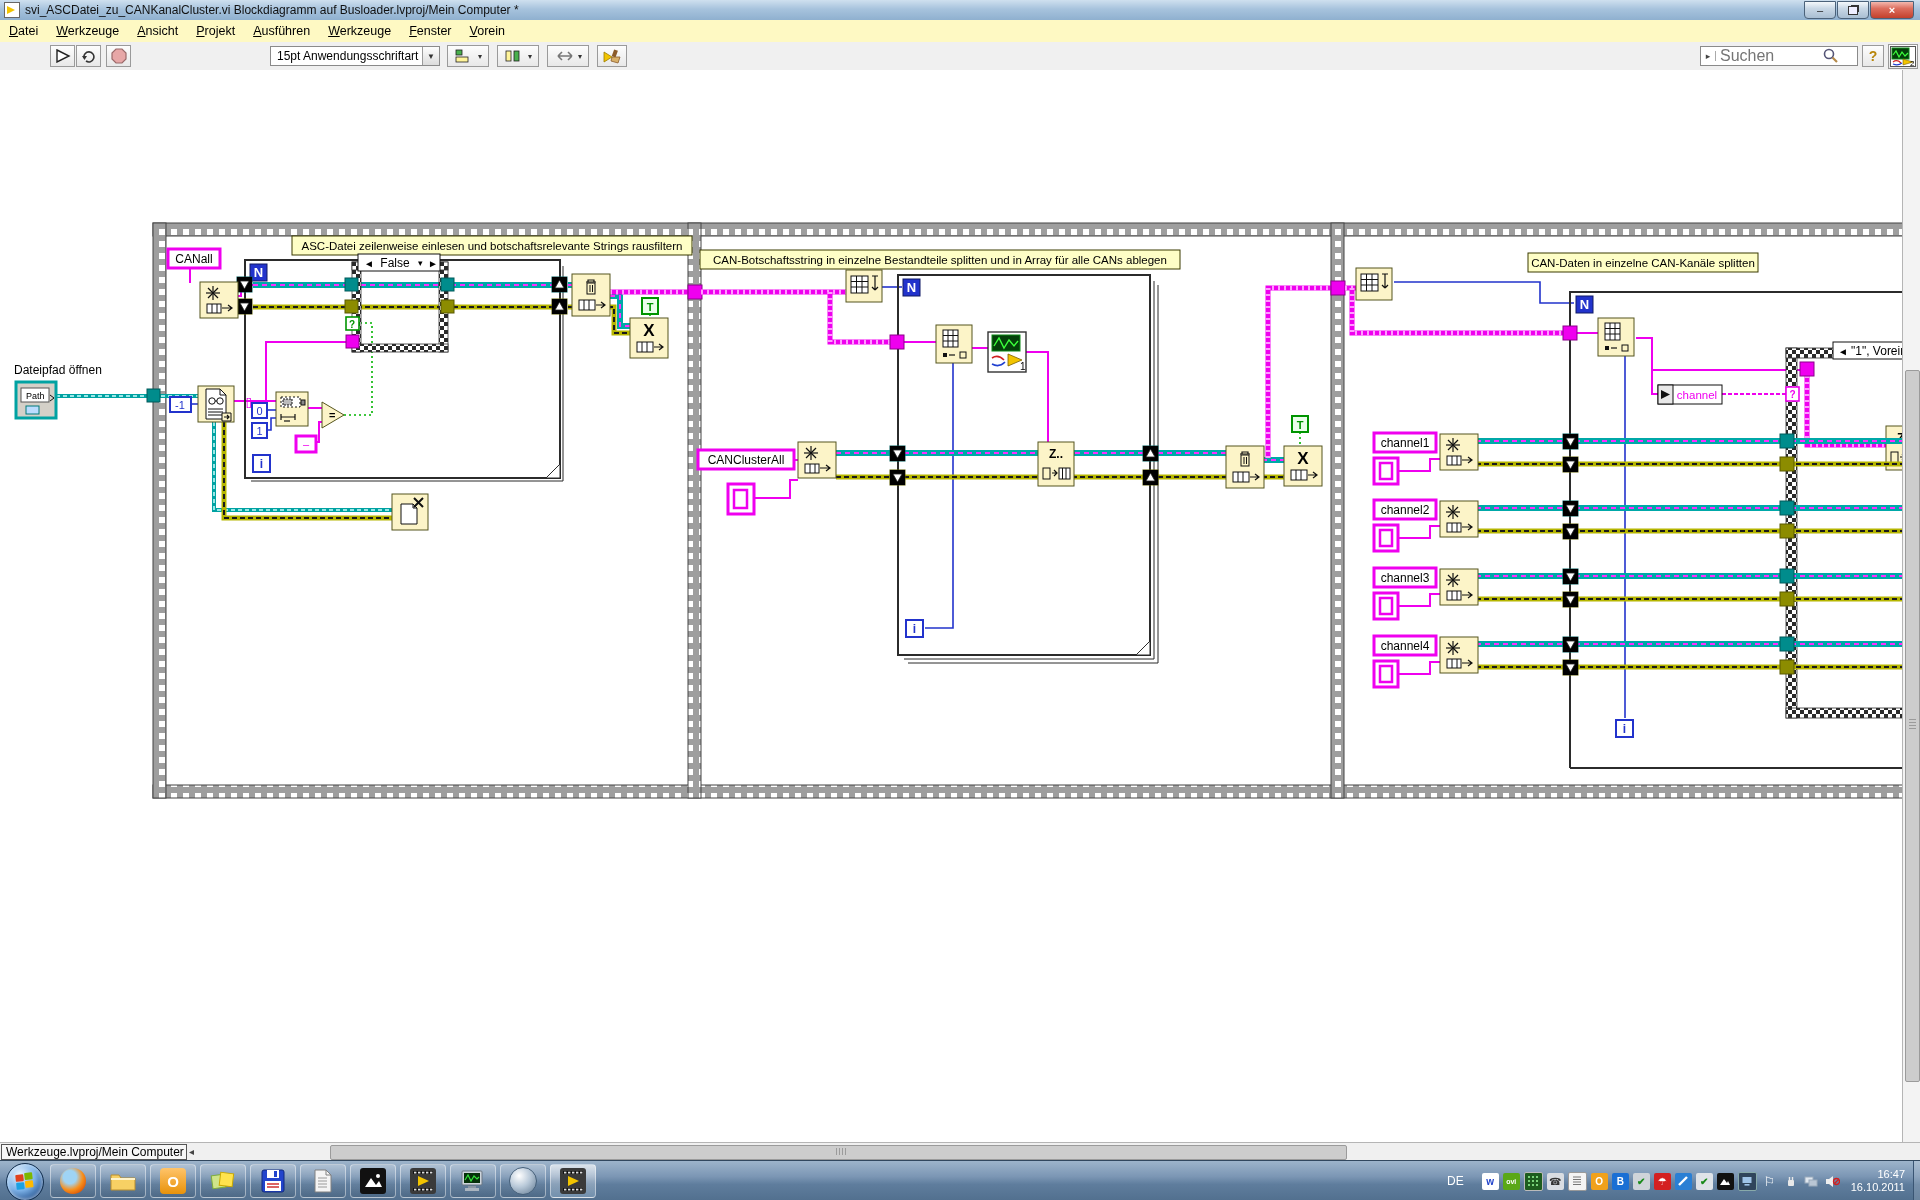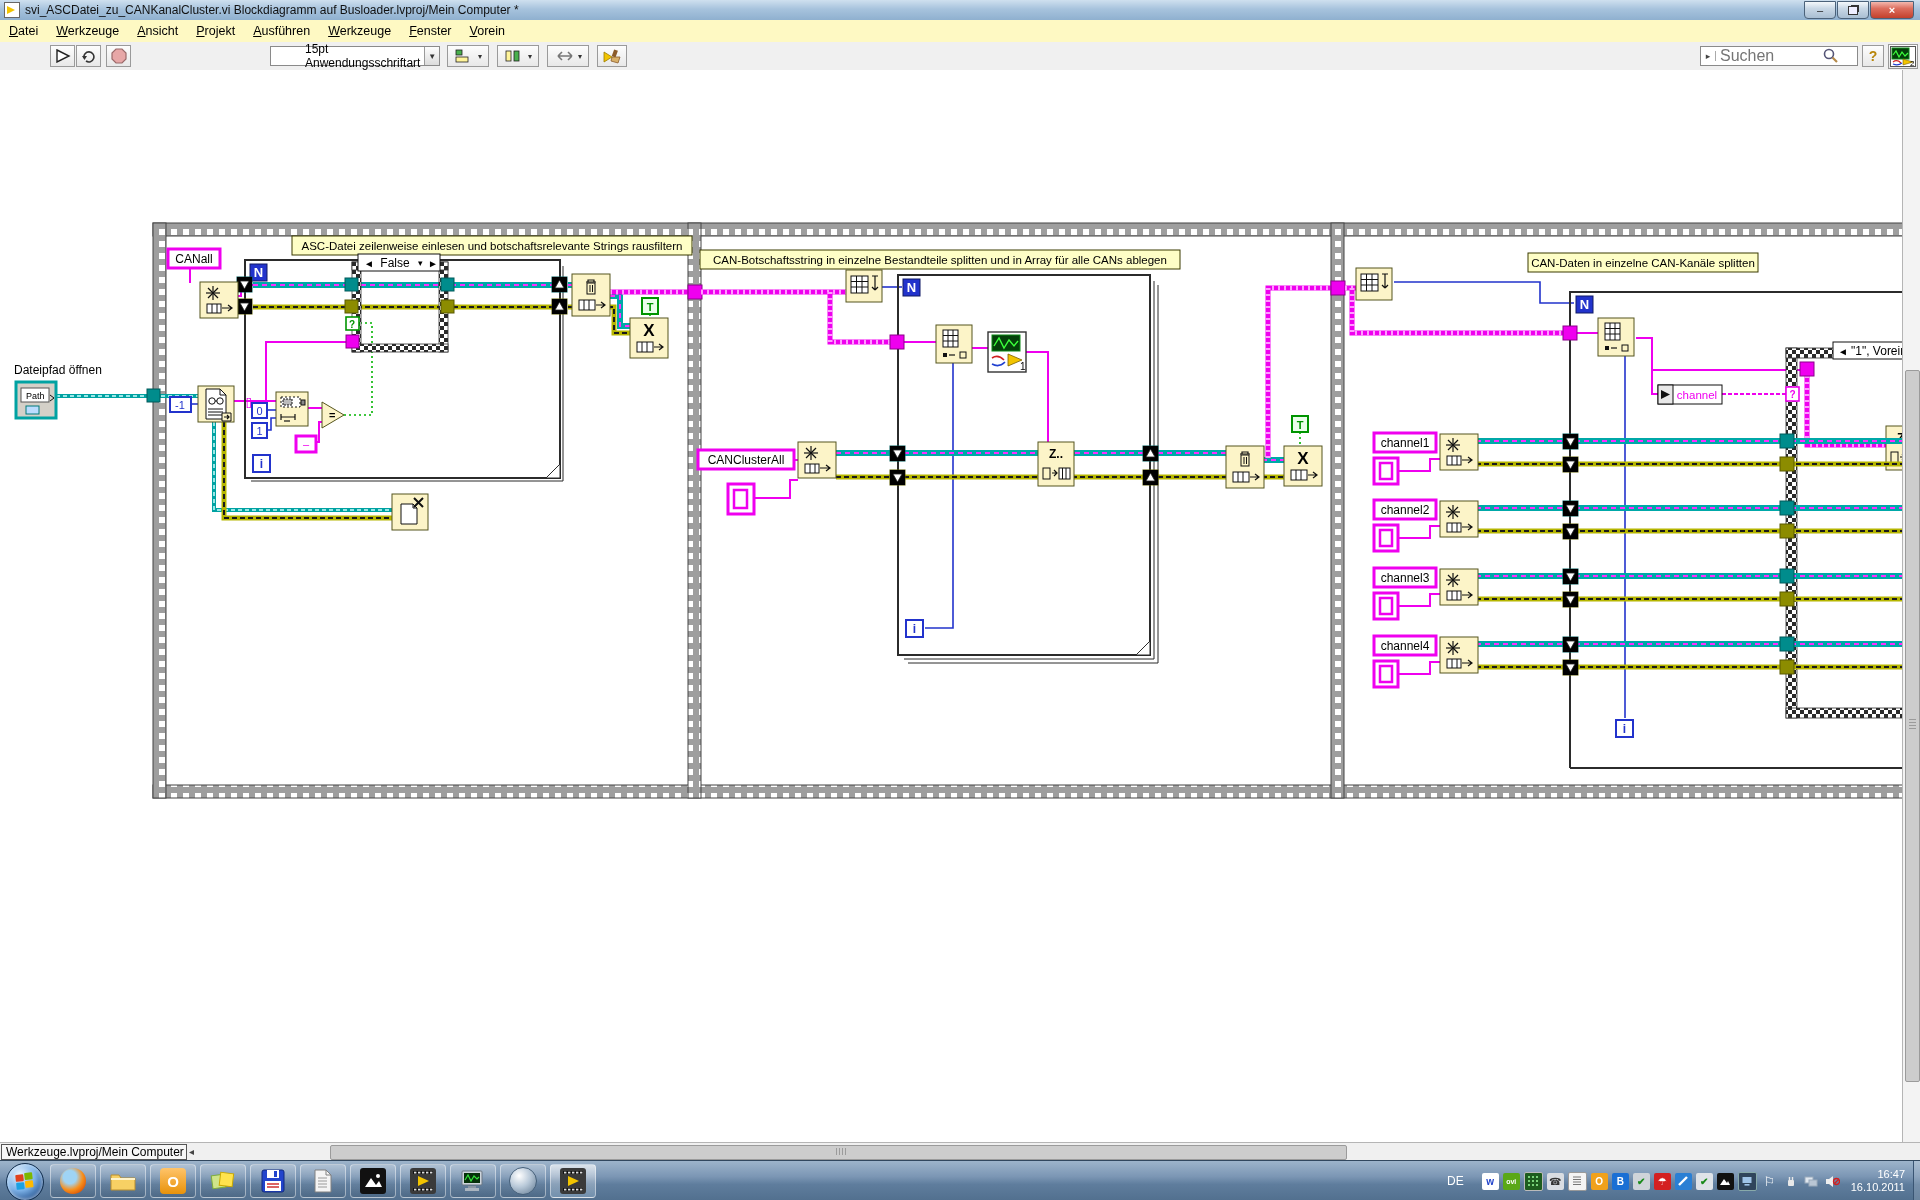--- a/index.html
+++ b/index.html
@@ -138,21 +138,21 @@
       <path d="M3,9 a5,5 0 1 1 2,3" fill="none" stroke="#333" stroke-width="1.6"></path>
       <polygon points="1,7 6,7 3.5,11" fill="#333"></polygon>
       </svg>
   </div>
   <div class="tbtn" style="left:106px;width:25px;">
     <svg width="16" height="16">
       <polygon points="5,1 11,1 15,5 15,11 11,15 5,15 1,11 1,5" fill="#e7a7a7" stroke="#9a6a6a" stroke-width="1.2"></polygon>
       </svg>
   </div>
   <div class="combo" style="left:270px;width:170px;">
-    <span style="padding-left:6px;color:#000;margin-left:28px;">15pt Anwendungsschriftart</span>
+    <span style="padding-left:6px;color:#000;">15pt Anwendungsschriftart</span>
     <span class="dd">▼</span>
   </div>
   <div class="tbtn" style="left:447px;width:42px;">
     <svg width="22" height="14">
       <rect x="2" y="1" width="6" height="5" fill="#49b04c" stroke="#222" stroke-width="0.8"></rect>
       <rect x="2" y="8" width="12" height="5" fill="#fff49a" stroke="#222" stroke-width="0.8"></rect>
       </svg>
     <span class="minidd">▾</span>
   </div>
   <div class="tbtn" style="left:497px;width:42px;">

